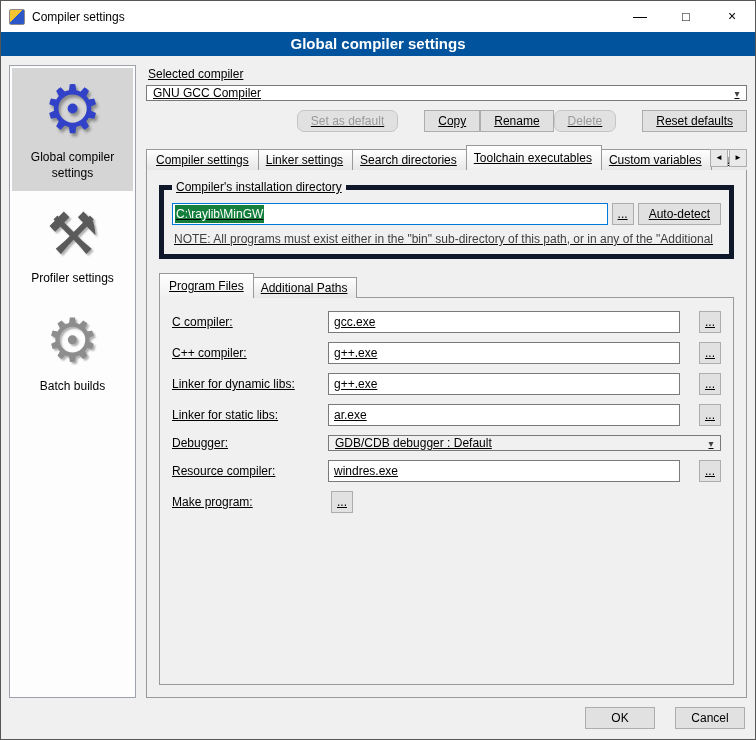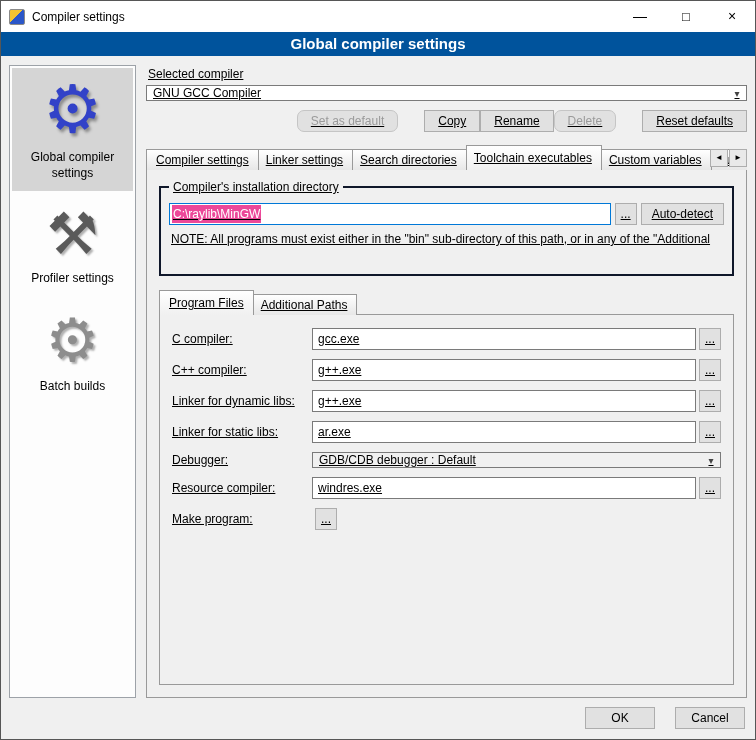--- a/index.html
+++ b/index.html
@@ -65,35 +65,35 @@
   .tab.active { height:25px; padding-top:5px; background:linear-gradient(#ffffff,#f0f0f0);
                 position:relative; z-index:3;margin-top:28px; }
   .tab-arrows { position:absolute; right:0; top:4px; display:flex; gap:1px; }
   .spin-btn { width:18px; height:18px; border:1px solid #adadad; background:#e9e9e9;
               font-size:8px; line-height:16px; text-align:center; padding:0; }
 
   .tabpage { flex:1; border:1px solid #999; margin-top:-1px; background:#f0f0f0;
              padding:10px 12px 12px; display:flex; flex-direction:column; min-height:0; }
 
   
-  fieldset.group { border:2px solid #0f172a; padding:6px 8px 10px; flex:0 0 auto; }
+  fieldset.group { border:5px solid #0f172a; padding:6px 8px 0; flex:0 0 auto; }
   fieldset.group legend { padding:0 4px; }
   .install-row { display:flex; align-items:center; gap:4px; margin-top:3px; }
   .path-input { flex:1; height:22px; border:1px solid #0078d7; background:#fff;
                 display:flex; align-items:center; padding:0 2px; }
-  .path-input .sel { background:#ec4899; color:#fff; padding:2px 1px; }
+  .path-input .sel { background:#15803d; color:#fff; padding:2px 1px; }
   .mini-btn { width:22px; height:22px; padding:0; flex:0 0 auto; }
   .autodetect { padding:0 10px; flex:0 0 auto; }
-  .note { color:#000000; margin:7px 0 18px 2px; white-space:nowrap; overflow:hidden; }
+  .note { color:#404040; margin:7px 0 8px 2px; white-space:nowrap; overflow:hidden; }
 
   
   .inner-strip { margin-top:14px; padding-right:0; }
   .inner-page { flex:1; border:1px solid #999; margin-top:-1px; background:#f0f0f0;
                 padding:13px 12px; min-height:0; }
-  .field-row { display:flex; align-items:center; margin-bottom:9px; }
+  .field-row { display:flex; align-items:center; margin-bottom:9px;gap:16px; }
   .field-label { width:140px; flex:0 0 auto; }
   .text-input { flex:1; height:22px; border:1px solid #7a7a7a; background:#fff;
                 font-family:inherit; font-size:12px; padding:0 5px; min-width:0; }
   .browse-btn { width:22px; height:22px; padding:0; margin-left:3px; flex:0 0 auto; }
   .field-row .combo { flex:1;align-items:center; }
 
   
   .footer { flex:0 0 auto; display:flex; justify-content:flex-end; gap:20px;
             padding:9px 10px 10px; }
   .footer .btn { min-width:70px; }

